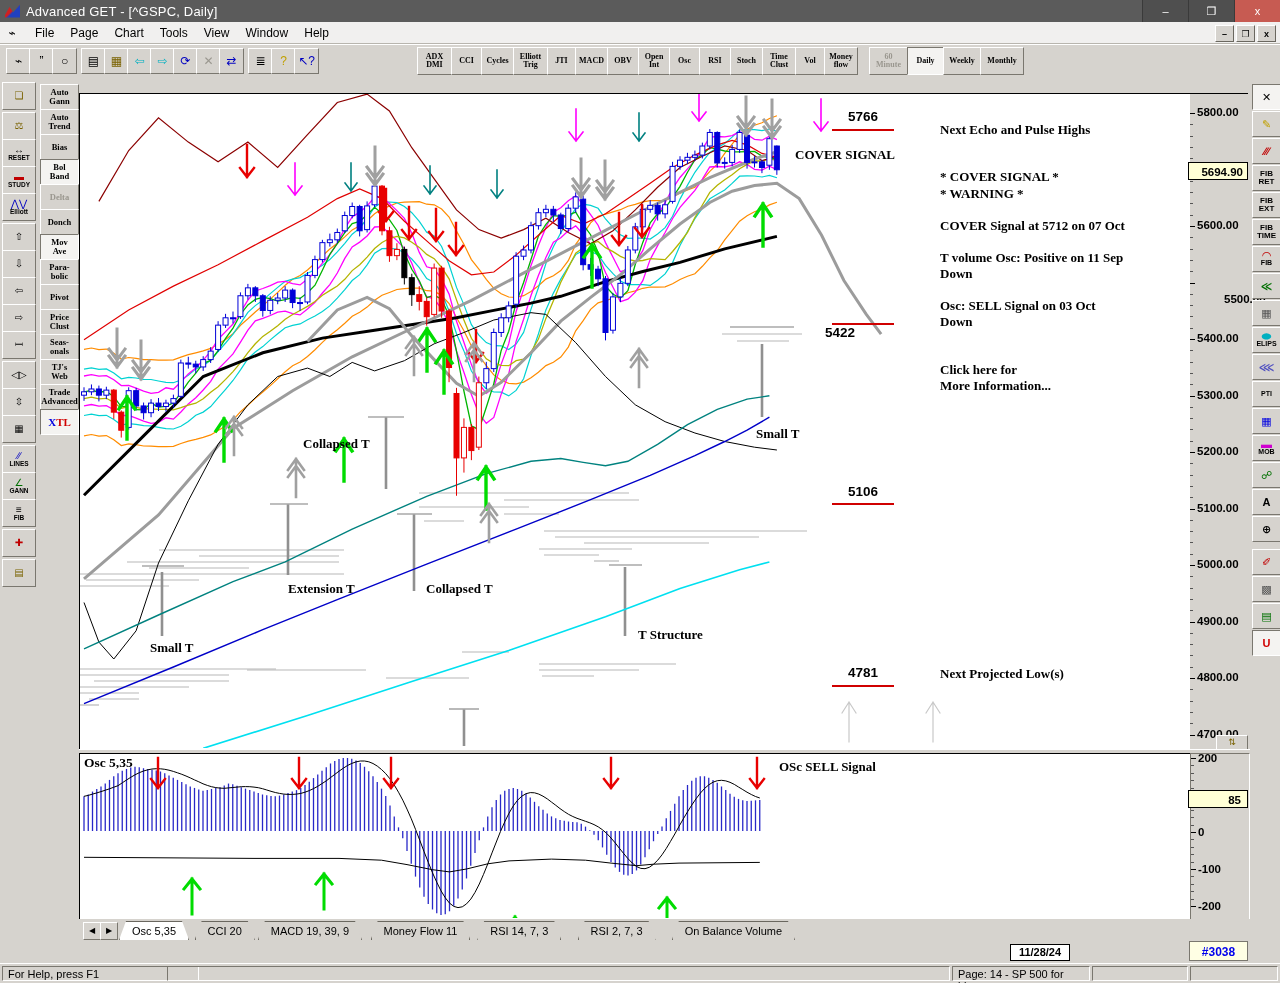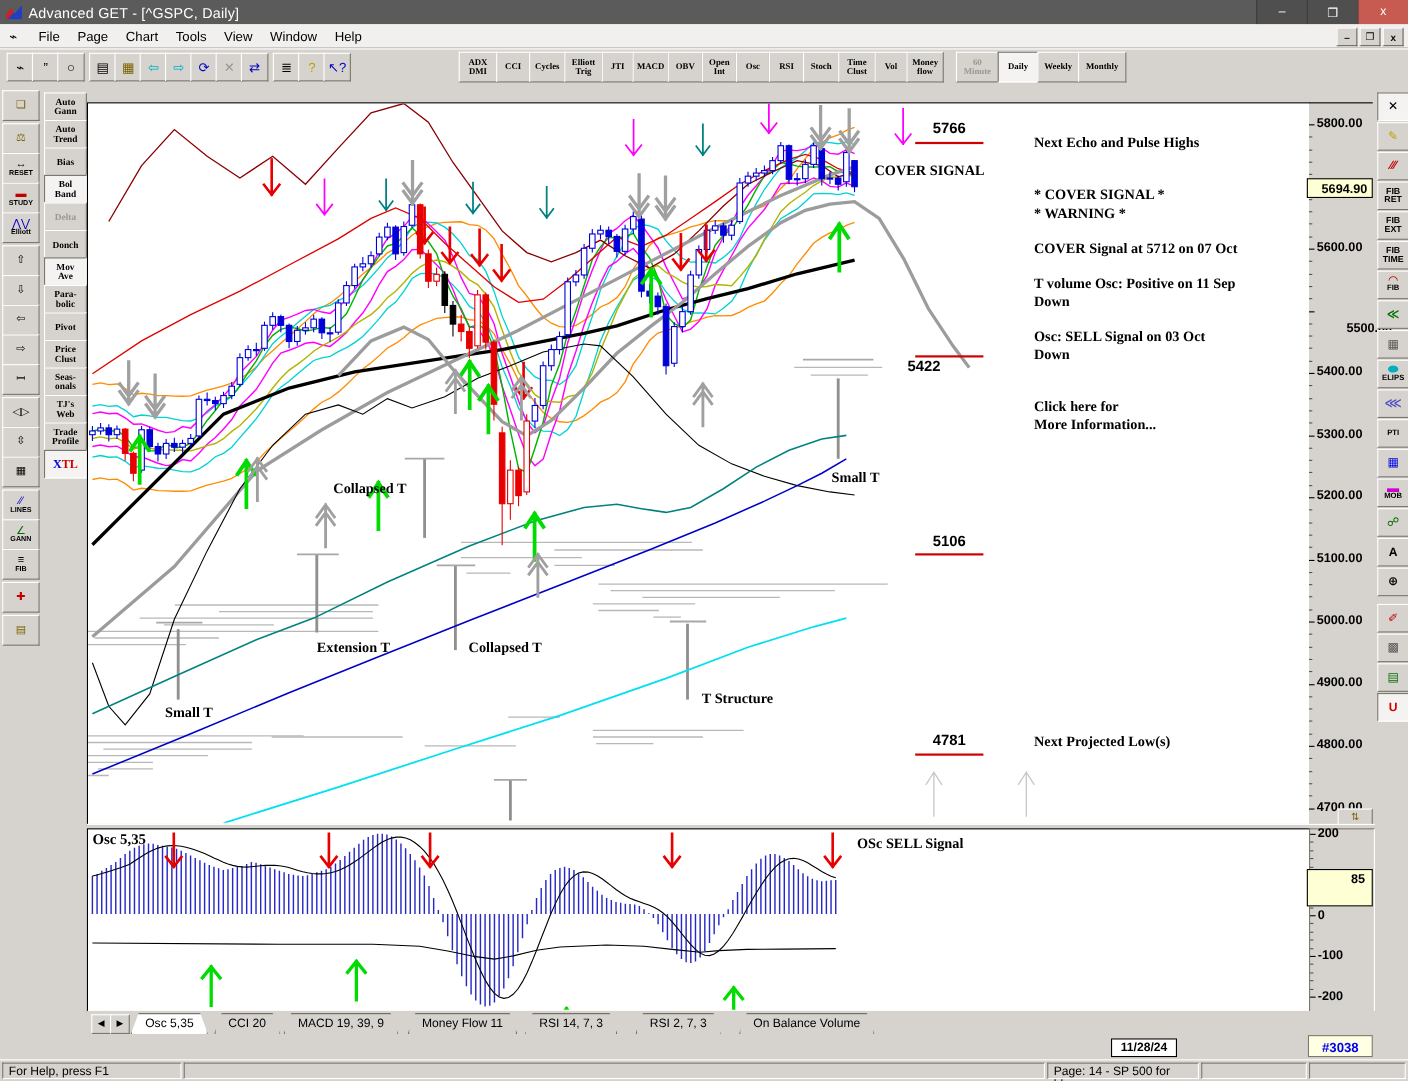--- a/index.html
+++ b/index.html
@@ -38,21 +38,21 @@
   #plotframe{position:absolute;left:79px;top:93px;width:1110px;height:656px;border:1px solid #000;background:#fff;}
   #mainsvg{position:absolute;left:0;top:0;}
   #pricescale{position:absolute;left:1190px;top:93px;width:58px;height:656px;background:#d6d3ce;border-top:1px solid #000;border-bottom:1px solid #000;}
   .ptick{position:absolute;left:0;width:5px;height:1px;background:#000;}
   .pmin{position:absolute;left:0;width:3px;height:1px;background:#555;}
   .plabel{position:absolute;left:7px;font-weight:bold;font-size:11.5px;}
   #curprice{position:absolute;left:1188px;top:162px;width:60px;height:18px;background:#ffffd6;border:1px solid #000;font-weight:bold;font-size:11.5px;text-align:right;line-height:18px;padding-right:4px;box-sizing:border-box;}
   #splitter{position:absolute;left:79px;top:749px;width:1171px;height:4px;background:#d6d3ce;border-top:1px solid #fff;border-bottom:1px solid #7a776f;}
   #oscframe{position:absolute;left:79px;top:753px;width:1110px;height:166px;border:1px solid #000;background:#fff;}
   #oscscale{position:absolute;left:1190px;top:753px;width:58px;height:182px;background:#d6d3ce;border:1px solid;border-color:#7a776f #fff #fff #7a776f;}
-  #osccur{position:absolute;left:1188px;top:790px;width:60px;height:34px;background:#ffffd6;border:1px solid #000;font-weight:bold;font-size:11.5px;text-align:right;line-height:18px;padding-right:6px;box-sizing:border-box;}
+  #osccur{position:absolute;left:1188px;top:790px;width:60px;height:18px;background:#ffffd6;border:1px solid #000;font-weight:bold;font-size:11.5px;text-align:right;line-height:18px;padding-right:6px;box-sizing:border-box;}
   .anno{position:absolute;font-weight:bold;font-size:13px;white-space:nowrap;font-family:Liberation Serif, serif;}
   .lvl{position:absolute;font-weight:bold;font-size:13.5px;}
   .lvlline{position:absolute;width:62px;height:2px;background:#d00000;}
   
   #tabsbar{position:absolute;left:79px;top:919px;width:1171px;height:22px;background:#d6d3ce;}
   .tscroll{position:absolute;top:3px;width:16px;height:16px;background:#d6d3ce;border:1px solid;border-color:#fff #7a776f #7a776f #fff;font-size:8px;text-align:center;line-height:15px;}
   .tab{position:absolute;top:2px;height:18px;background:#d6d3ce;border:1px solid #6a675f;border-bottom:none;clip-path:polygon(7px 0,calc(100% - 7px) 0,100% 100%,0 100%);padding:0 12px;font-size:11px;line-height:18px;}
   .tab.active{background:#fff;font-weight:normal;z-index:3;}
   
   #monthbar{position:absolute;left:79px;top:941px;width:1110px;height:21px;background:#d6d3ce;border-top:1px solid #000;border-bottom:1px solid #7a776f;}
@@ -276,21 +276,21 @@
       <div class="stbtn " style="top: 334px;">
         <div>Seas-</div>
         <div>onals</div>
       </div>
       <div class="stbtn " style="top: 359px;">
         <div>TJ's</div>
         <div>Web</div>
       </div>
       <div class="stbtn " style="top: 384px;">
         <div>Trade</div>
-        <div>Profile</div>
+        <div>Advanced</div>
       </div>
       <div class="stbtn pressed" style="top: 409px; font-size: 11px; flex-direction: row;">
         <span style="color: rgb(0, 0, 224);">X</span>
         <span style="color: rgb(208, 0, 0);">TL</span>
       </div>
     </div>
 
   <div id="plotframe">
     <svg id="mainsvg" width="1108" height="654">
         <line x1="79" y1="456" x2="264" y2="456" stroke="#b8b8b8" stroke-width="1.2"></line>
@@ -907,21 +907,21 @@
       <div class="tab" style="left: 291.6px;">Money Flow 11</div>
       <div class="tab" style="left: 398.2px;">RSI 14, 7, 3</div>
       <div class="tab" style="left: 498.6px;">RSI 2, 7, 3</div>
       <div class="tab" style="left: 592.8px;">On Balance Volume</div>
     </div>
 
   <div id="enddate">11/28/24</div>
   <div id="barid">#3038</div>
 
   <div id="statusbar">
-    <div class="spanel" style="left:2px;width:163px">For Help, press F1</div>
+    <div class="spanel" style="left:2px;width:197px">For Help, press F1</div>
     <div class="spanel" style="left:167px;width:783px"></div>
     <div class="spanel" style="left:952px;width:138px">Page: 14 - SP 500 for blog</div>
     <div class="spanel" style="left:1092px;width:96px"></div>
     <div class="spanel" style="left:1190px;width:88px"></div>
   </div>
 
   <div id="righticons">
       <div class="rtbtn pressed" style="top: 84px;">
         <div style="color: rgb(0, 0, 0); font-size: 11px;">✕</div>
       </div>

